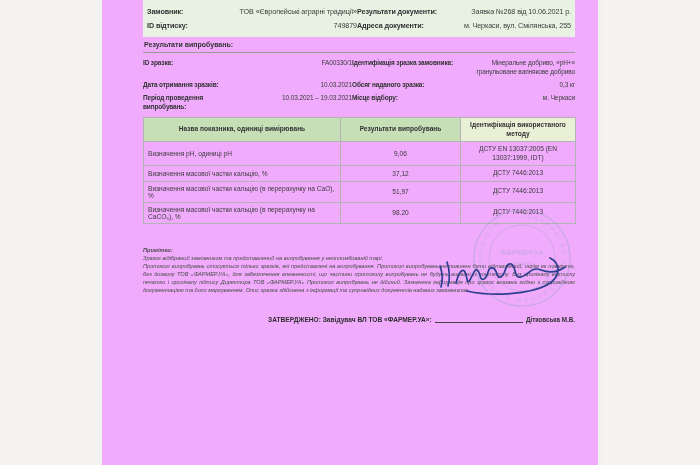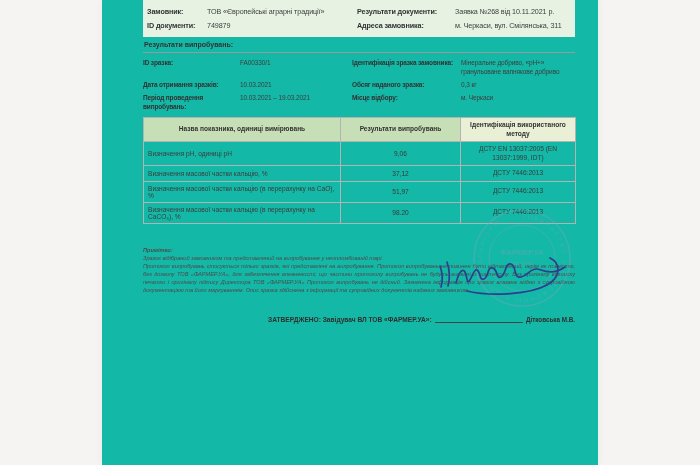--- a/index.html
+++ b/index.html
@@ -8,39 +8,39 @@
     background:#f5f4f2;
     font-family:"Liberation Sans", sans-serif;
     color:#3a3a3a;
     position:relative;
     overflow:hidden;
     -webkit-font-smoothing:antialiased;
   }
   .page{
     position:absolute;left:102px;top:0;
     width:496px;height:465px;
-    background:#14b8a6;
+    background:#f0abfc;
     box-shadow:0 0 8px rgba(0,0,0,0.05);
   }
   .content{
     position:absolute;left:41px;top:0;width:432px;
   }
   
   .band{
     background:#e7f2e3;
     padding:5px 4px 4px 4px;
   }
   .band-row{
     display:grid;
     grid-template-columns:60px 150px 98px 1fr;
     line-height:14px;
     font-size:7.2px;
   }
   .lbl{font-weight:bold;color:#323232;letter-spacing:-0.1px;}
-  .val{color:#3d3d3d;letter-spacing:-0.1px;}
+  .val{color:#3d3d3d;letter-spacing:-0.1px;text-align:right;}
   
   .results-heading{
     font-size:7px;font-weight:bold;color:#323232;
     padding:3px 0 0 1px;line-height:9px;
   }
   .rule{border:0;border-top:1px solid #9a9a9a;margin:3px 0 0 0;}
   
   .sample{padding-top:5px;font-size:6.5px;}
   .sample-row{
     display:grid;
@@ -90,27 +90,27 @@
 <body>
 
 <div class="page">
   <div class="content">
 
     <div class="band">
       <div class="band-row">
         <span class="lbl">Замовник:</span>
         <span class="val">ТОВ «Європейські аграрні традиції»</span>
         <span class="lbl">Результати документи:</span>
-        <span class="val">Заявка №268 від 10.11.2021 р.</span>
+        <span class="val">Заявка №268 від 10.06.2021 р.</span>
       </div>
       <div class="band-row">
-        <span class="lbl">ID документи:</span>
+        <span class="lbl">ID відтиску:</span>
         <span class="val">749879</span>
-        <span class="lbl">Адреса замовника:</span>
-        <span class="val">м. Черкаси, вул. Смілянська, 311</span>
+        <span class="lbl">Адреса документи:</span>
+        <span class="val">м. Черкаси, вул. Смілянська, 255</span>
       </div>
     </div>
 
     <div class="results-heading">Результати випробувань:</div>
     <hr class="rule">
 
     <div class="sample">
       <div class="sample-row">
         <span class="lbl">ID зразка:</span>
         <span class="val">FA00330/1</span>

